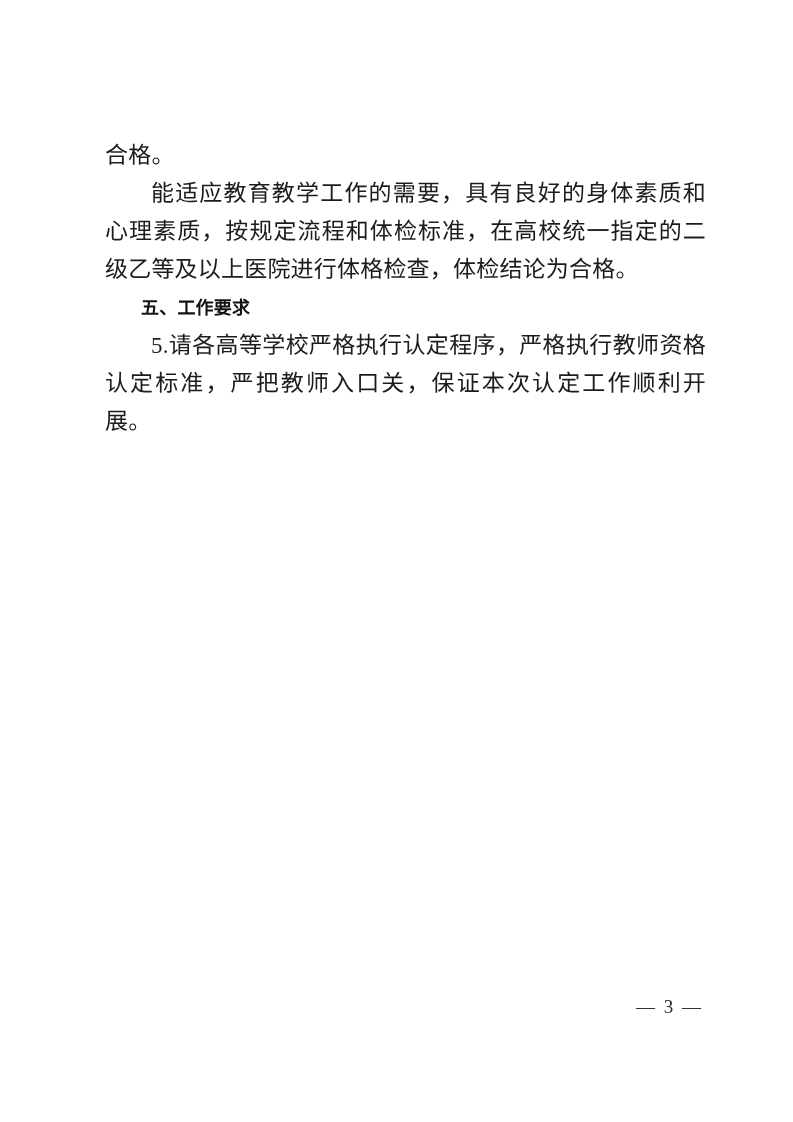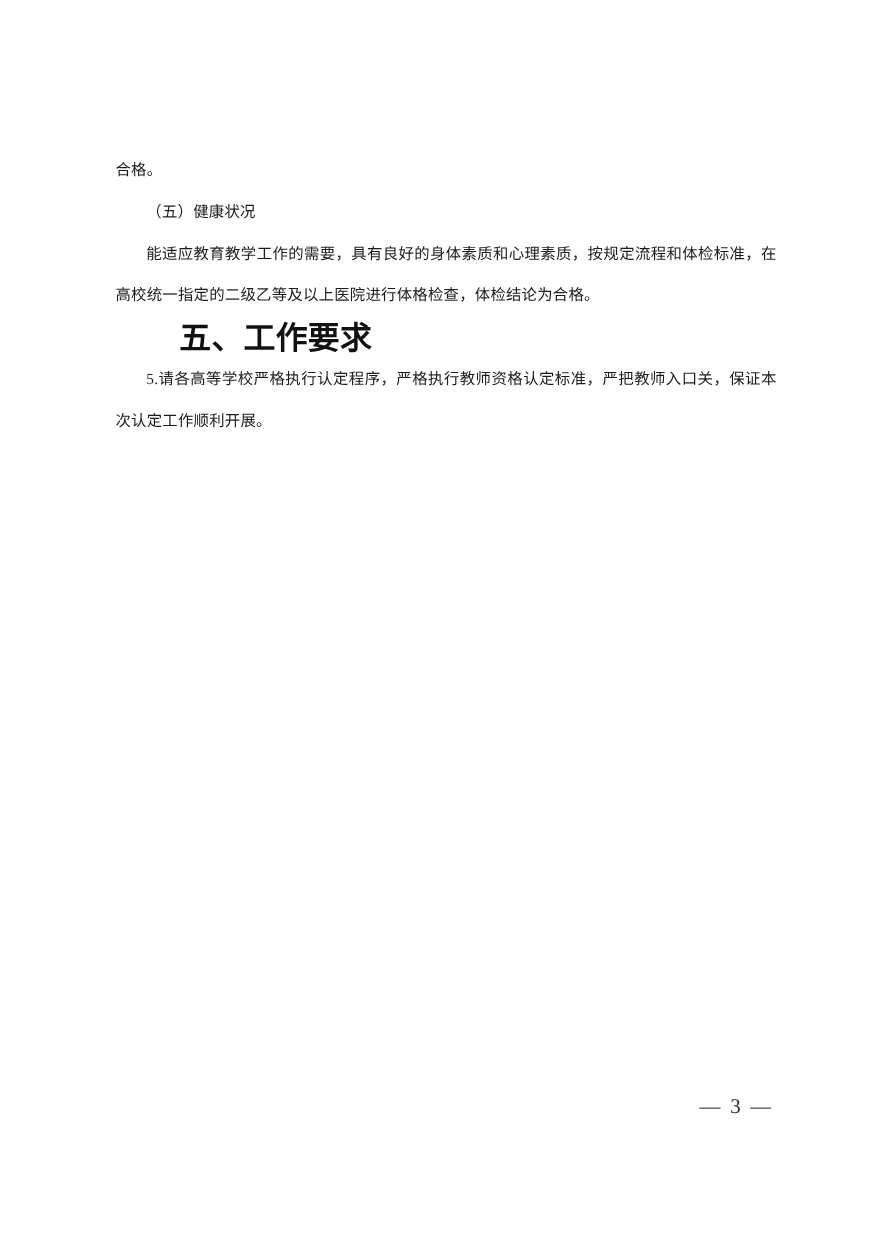--- a/index.html
+++ b/index.html
@@ -17,52 +17,51 @@
   }
   .content {
     position: absolute;
     left: 105px;
     top: 137px;
     width: 601px;
   }
   .para {
     margin: 0;
     font-family: "Liberation Serif", "DejaVu Serif", serif;
-    font-size: 14px;
+    font-size: 23px;
     line-height: 38px;
     color: #1c1c1c;
     text-align: justify;
     text-justify: inter-ideograph;
     letter-spacing: 0.2px;
   }
   .para.indent {
     text-indent: 2em;
   }
   .para.heading {
     font-family: "Liberation Sans", "DejaVu Sans", sans-serif;
     font-weight: 700;
-    font-size: 29px;
+    font-size: 18px;
     color: #111111;
     text-align: left;
   }
   .footer {
     position: absolute;
     top: 996px;
     right: 90px;
     font-family: "Liberation Serif", "DejaVu Serif", serif;
     font-size: 19px;
     color: #2b2b2b;
     letter-spacing: 2px;
   }
 </style>
 </head>
 <body>
 
 <div class="page">
   <div class="content" id="para-container">
       <p class="para body">合格。</p>
-      <p class="para body indent">（五）健康状况</p>
       <p class="para body indent">能适应教育教学工作的需要，具有良好的身体素质和心理素质，按规定流程和体检标准，在高校统一指定的二级乙等及以上医院进行体格检查，体检结论为合格。</p>
       <p class="para heading indent">五、工作要求</p>
       <p class="para body indent">5.请各高等学校严格执行认定程序，严格执行教师资格认定标准，严把教师入口关，保证本次认定工作顺利开展。</p>
     </div>
   <div class="footer">— 3 —</div>
 </div>
 
 </body></html>

